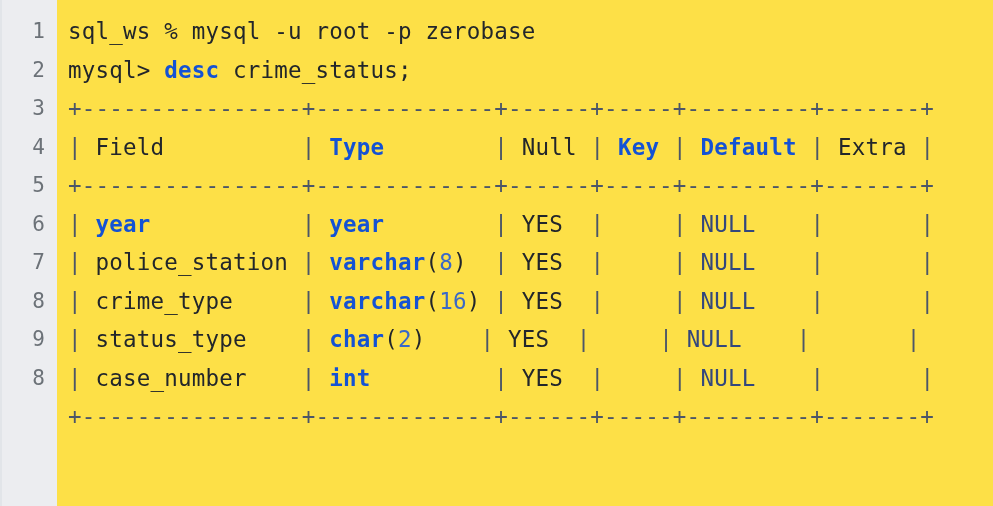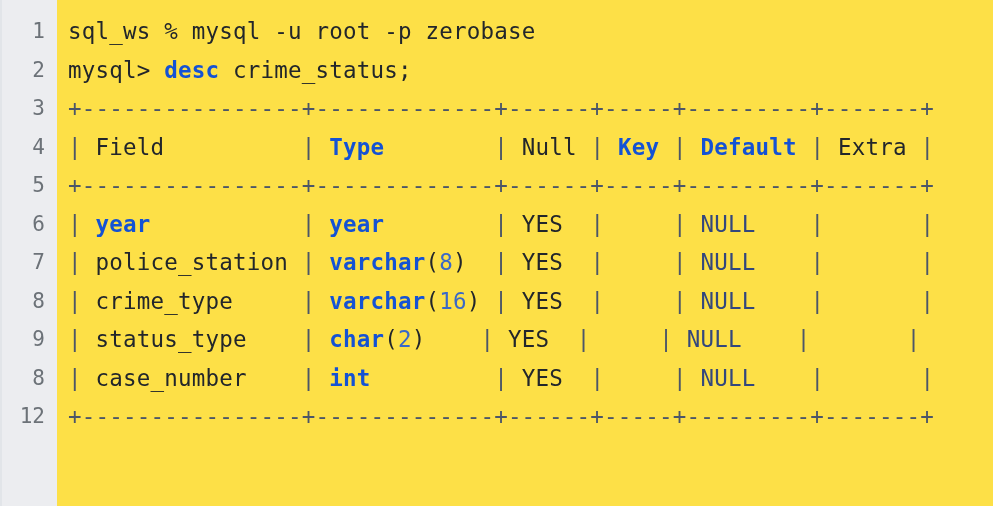--- a/index.html
+++ b/index.html
@@ -90,21 +90,20 @@
     <span class="gutter-num">1</span>
     <span class="gutter-num">2</span>
     <span class="gutter-num">3</span>
     <span class="gutter-num">4</span>
     <span class="gutter-num">5</span>
     <span class="gutter-num">6</span>
     <span class="gutter-num">7</span>
     <span class="gutter-num">8</span>
     <span class="gutter-num">9</span>
     <span class="gutter-num">8</span>
-    <span class="gutter-num">12</span>
   </div>
 
   <div class="code-area">
 
     <div class="code-line"><span class="tok-plain">sql_ws % </span><span class="tok-plain">mysql -u root -p zerobase</span></div>
 
     <div class="code-line"><span class="tok-plain">mysql&gt; </span><span class="tok-kw">desc</span><span class="tok-plain"> crime_status;</span></div>
 
     <div class="code-line"><span class="tok-rule">+----------------+-------------+------+-----+---------+-------+</span></div>
 

